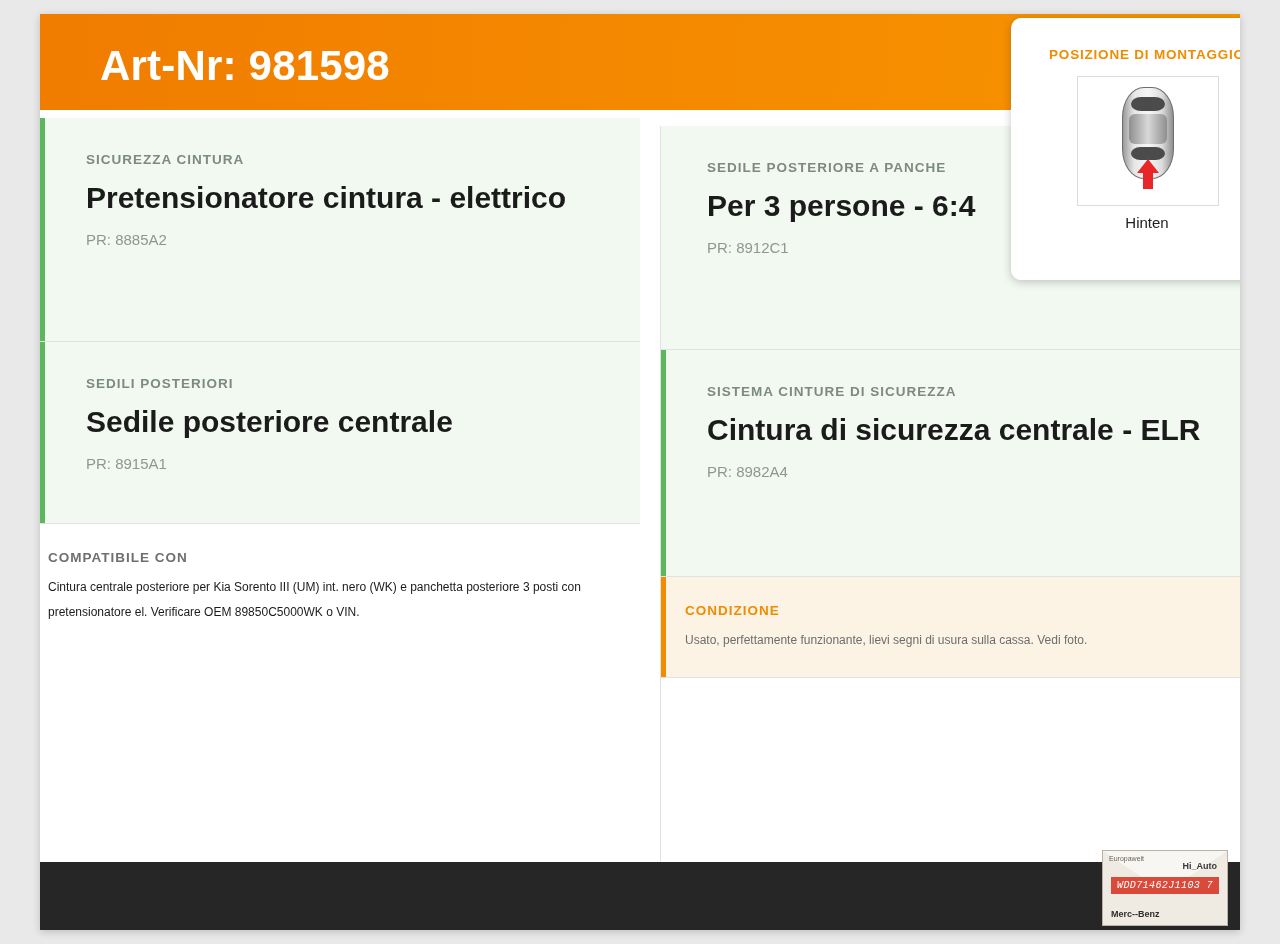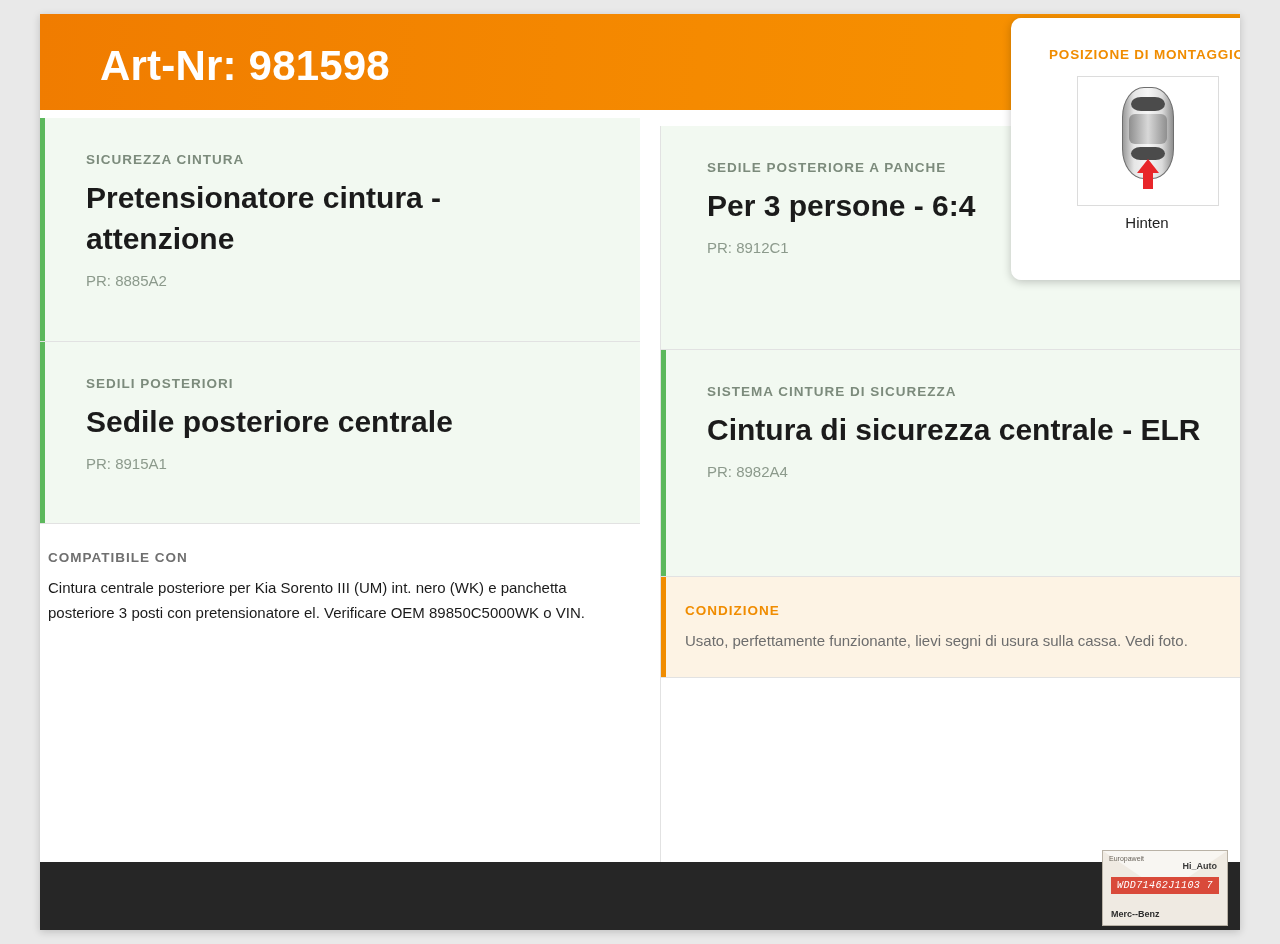--- a/index.html
+++ b/index.html
@@ -211,21 +211,21 @@
     font-weight: bold;
     color: #1b1b1b;
     margin: 0;
   }
   .pr {
     font-size: 15px;
     color: #8c9a8c;
     margin: 13px 0 0 0;
   }
   .body-text {
-    font-size: 15px;
+    font-size: 12px;
     line-height: 25px;
     color: #1b1b1b;
     margin: 0;
   }
   .body-text.muted {
     color: #6d6d6d;
   }
 
   .cell-compat {
     padding: 26px 46px 26px 24px;
@@ -350,21 +350,21 @@
     <div class="mount-label">Hinten</div>
   </div>
 
   <div class="grid">
 
     <div class="col-left">
 
       <div class="cell green" style="height:224px;">
         <div class="bar green"></div>
         <p class="eyebrow">SICUREZZA CINTURA</p>
-        <p class="title">Pretensionatore cintura - attenzione</p>
+        <p class="title">Pretensionatore cintura - elettrico</p>
         <p class="pr">PR: 8885A2</p>
       </div>
 
       <div class="cell green" style="height:182px;">
         <div class="bar green"></div>
         <p class="eyebrow">SEDILI POSTERIORI</p>
         <p class="title">Sedile posteriore centrale</p>
         <p class="pr">PR: 8915A1</p>
       </div>
 

